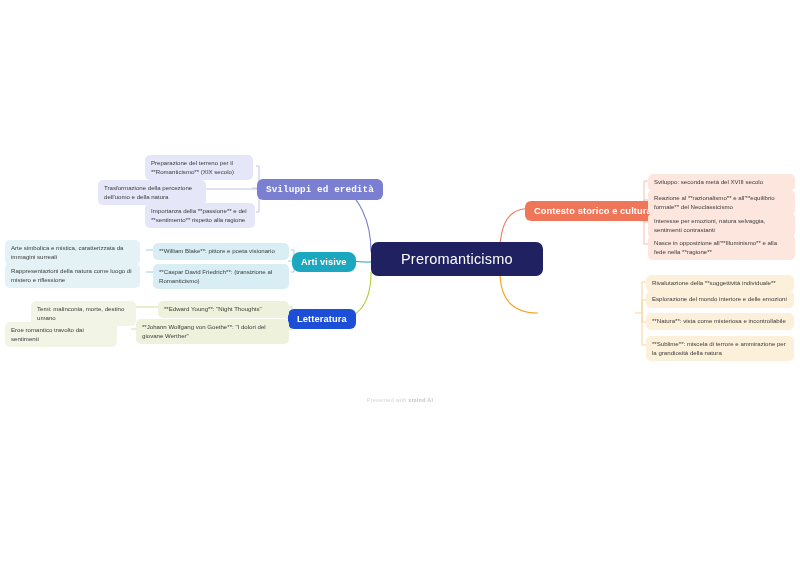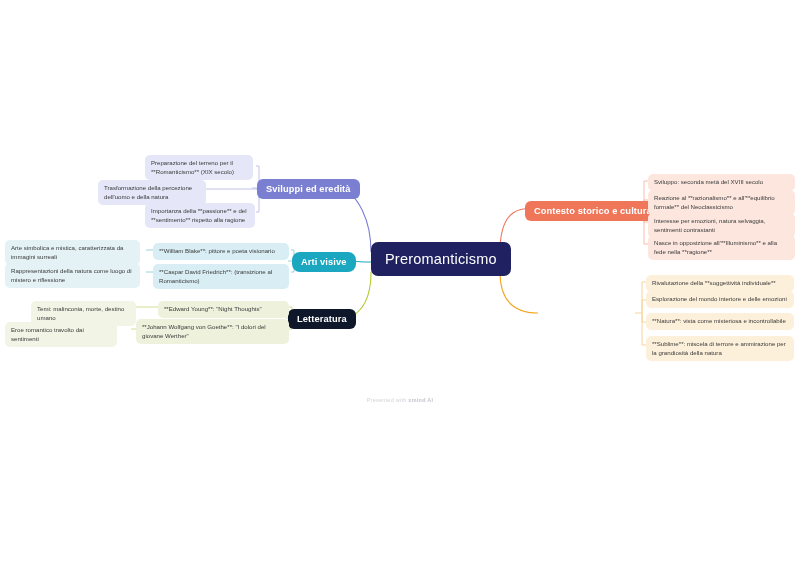--- a/index.html
+++ b/index.html
@@ -10,32 +10,32 @@
   }
   #canvas{position:absolute;left:0;top:0;width:800px;height:565px;}
   svg.links{position:absolute;left:0;top:0;width:800px;height:565px;pointer-events:none;}
 
   .node{position:absolute;box-sizing:border-box;display:flex;align-items:center;}
   .node .txt{display:block;width:100%;}
 
   
   .central{
     background:#1f2160;color:#ffffff;border-radius:7px;
-    padding:9px 14px;font-size:14.5px;letter-spacing:.2px;
+    padding:9px 30px;font-size:14.5px;letter-spacing:.2px;
     white-space:nowrap;
   }
 
   
   .branch{
     border-radius:6px;padding:5px 9px;font-size:9.3px;font-weight:bold;
     color:#ffffff;white-space:nowrap;letter-spacing:.1px;
   }
-  .b-purple{background:#7a7fd2;}
+  .b-purple{background:#7a7fd2;font-family:Liberation Mono, monospace;}
   .b-teal{background:#1aa7bf;}
-  .b-green{background:#0f172a;color:#ffffff;}
+  .b-green{background:#1d4ed8;color:#ffffff;}
   .b-salmon{background:#f0765a;}
   .b-amber{background:#f5a623;}
 
   
   .leaf{
     border-radius:5px;padding:4px 6px;font-size:6.1px;line-height:1.42;
     color:#3a3a3a;
   }
   .l-purple{background:#e5e6f7;}
   .l-teal{background:#d8eef4;}

